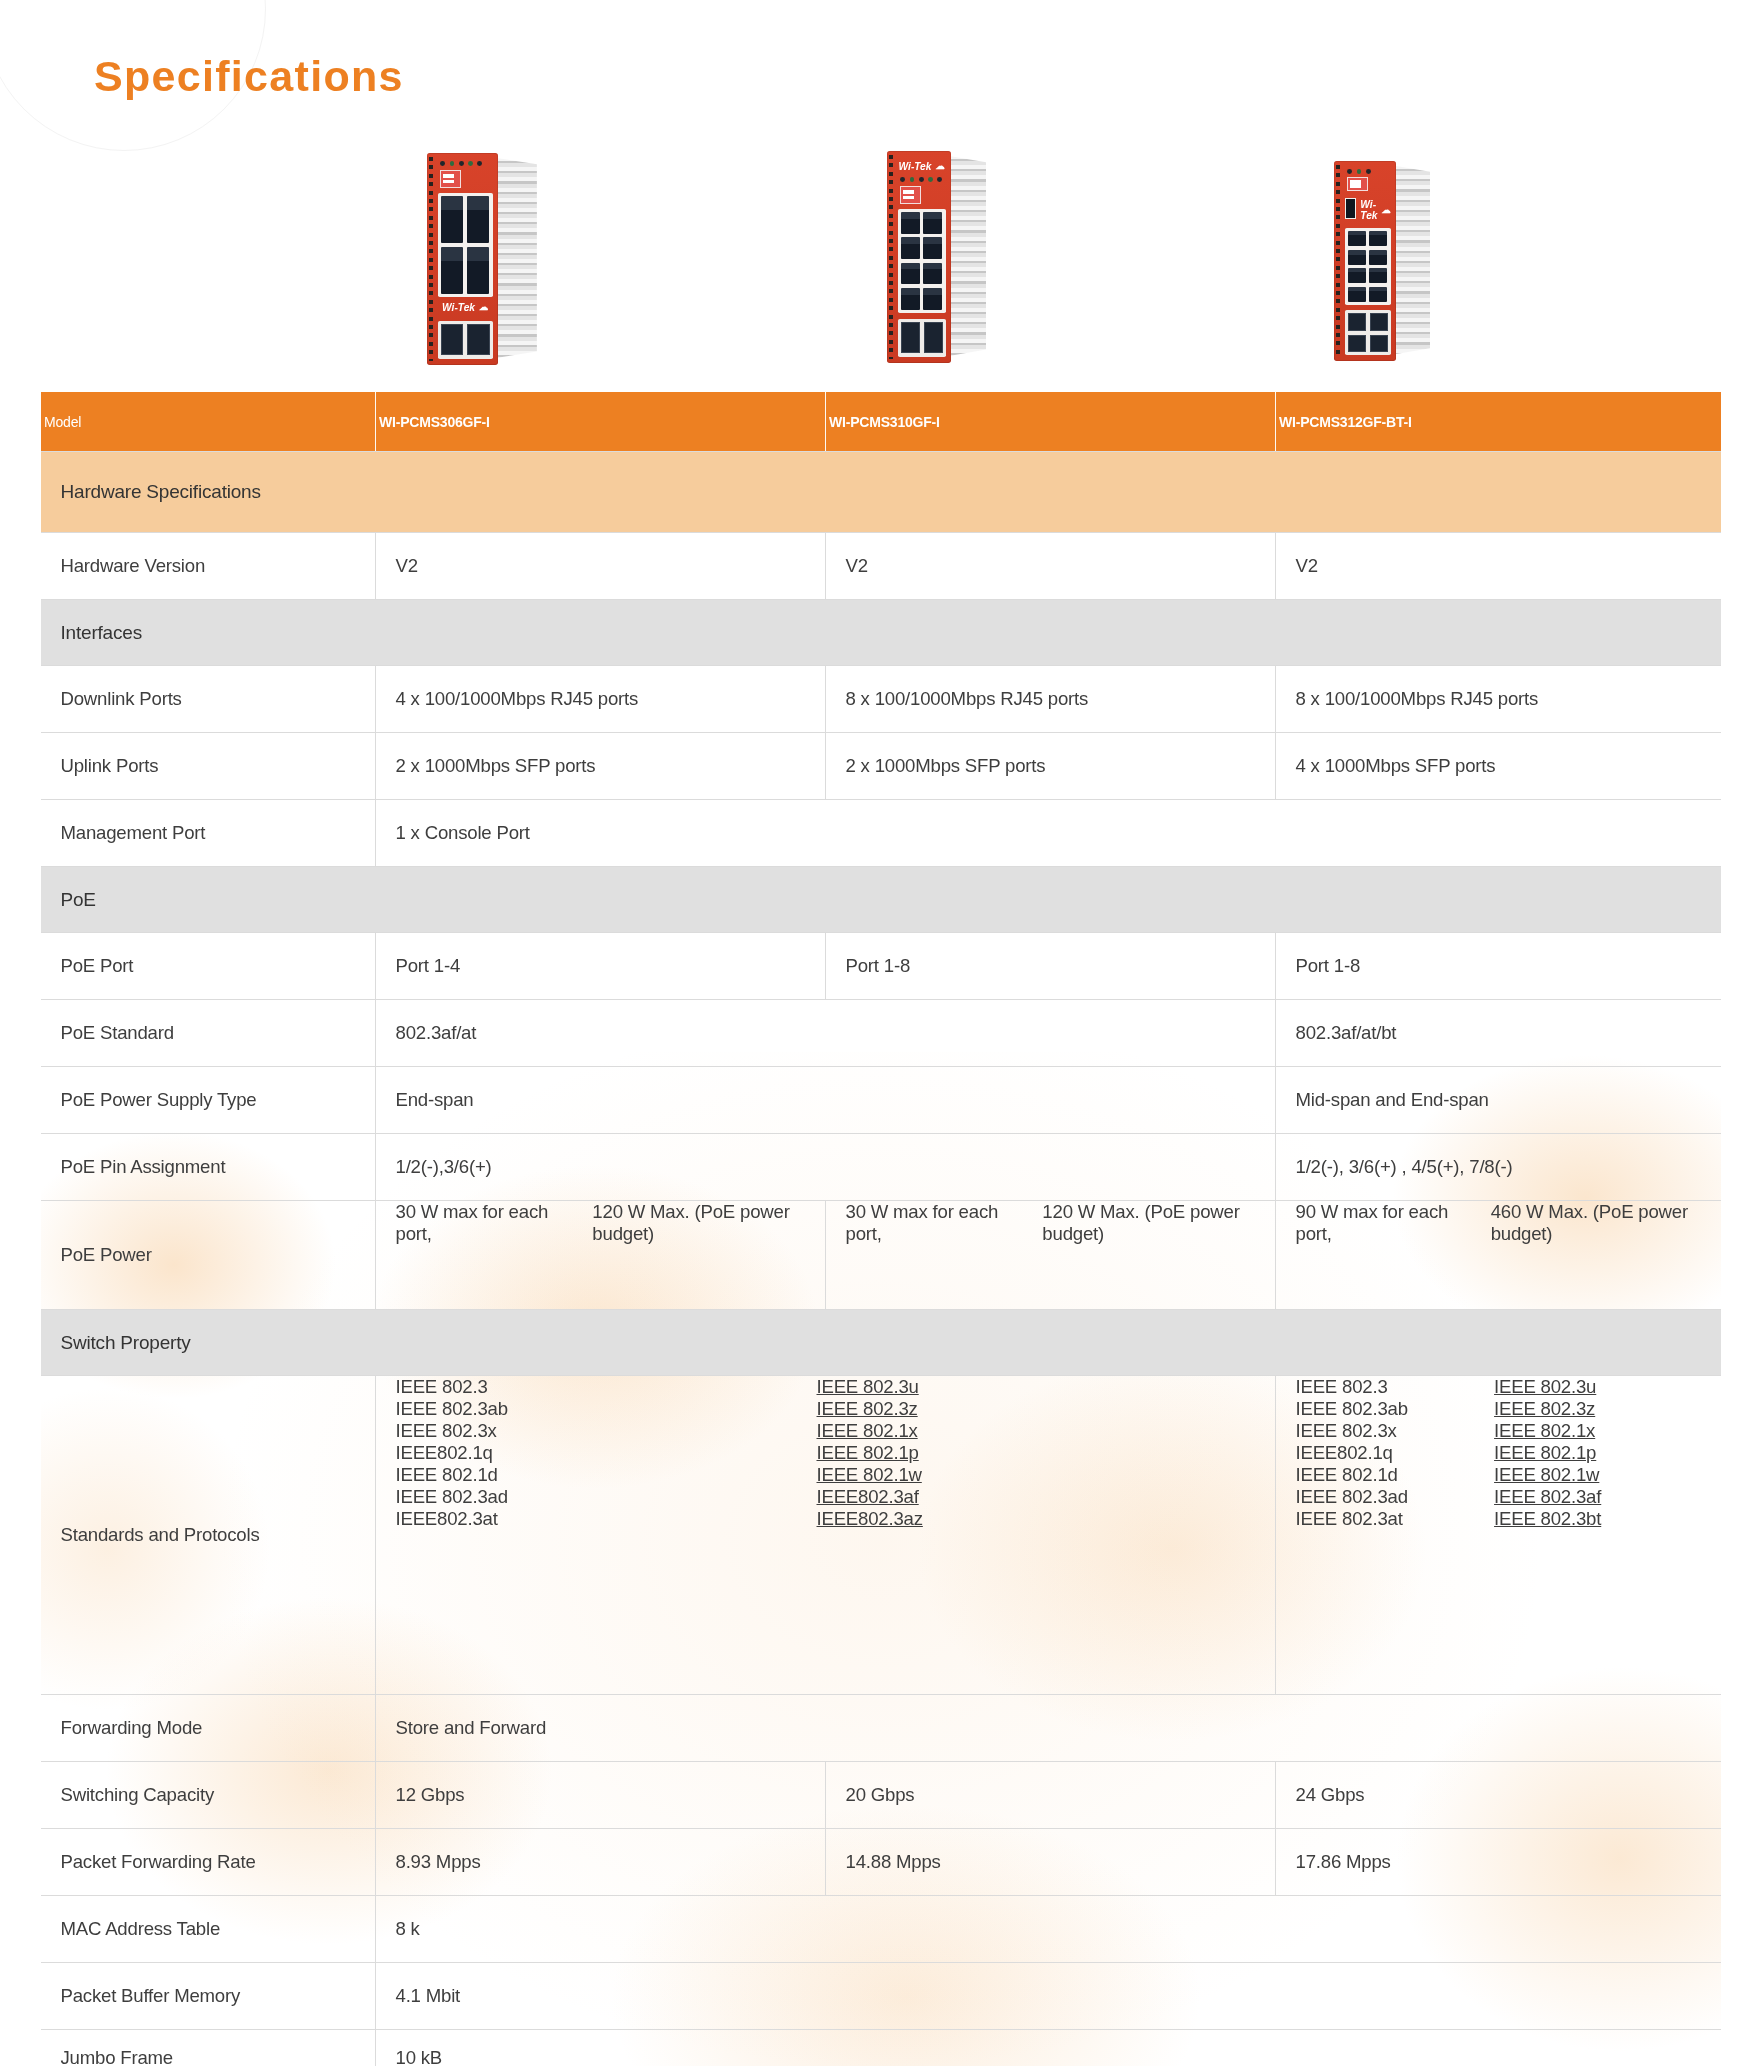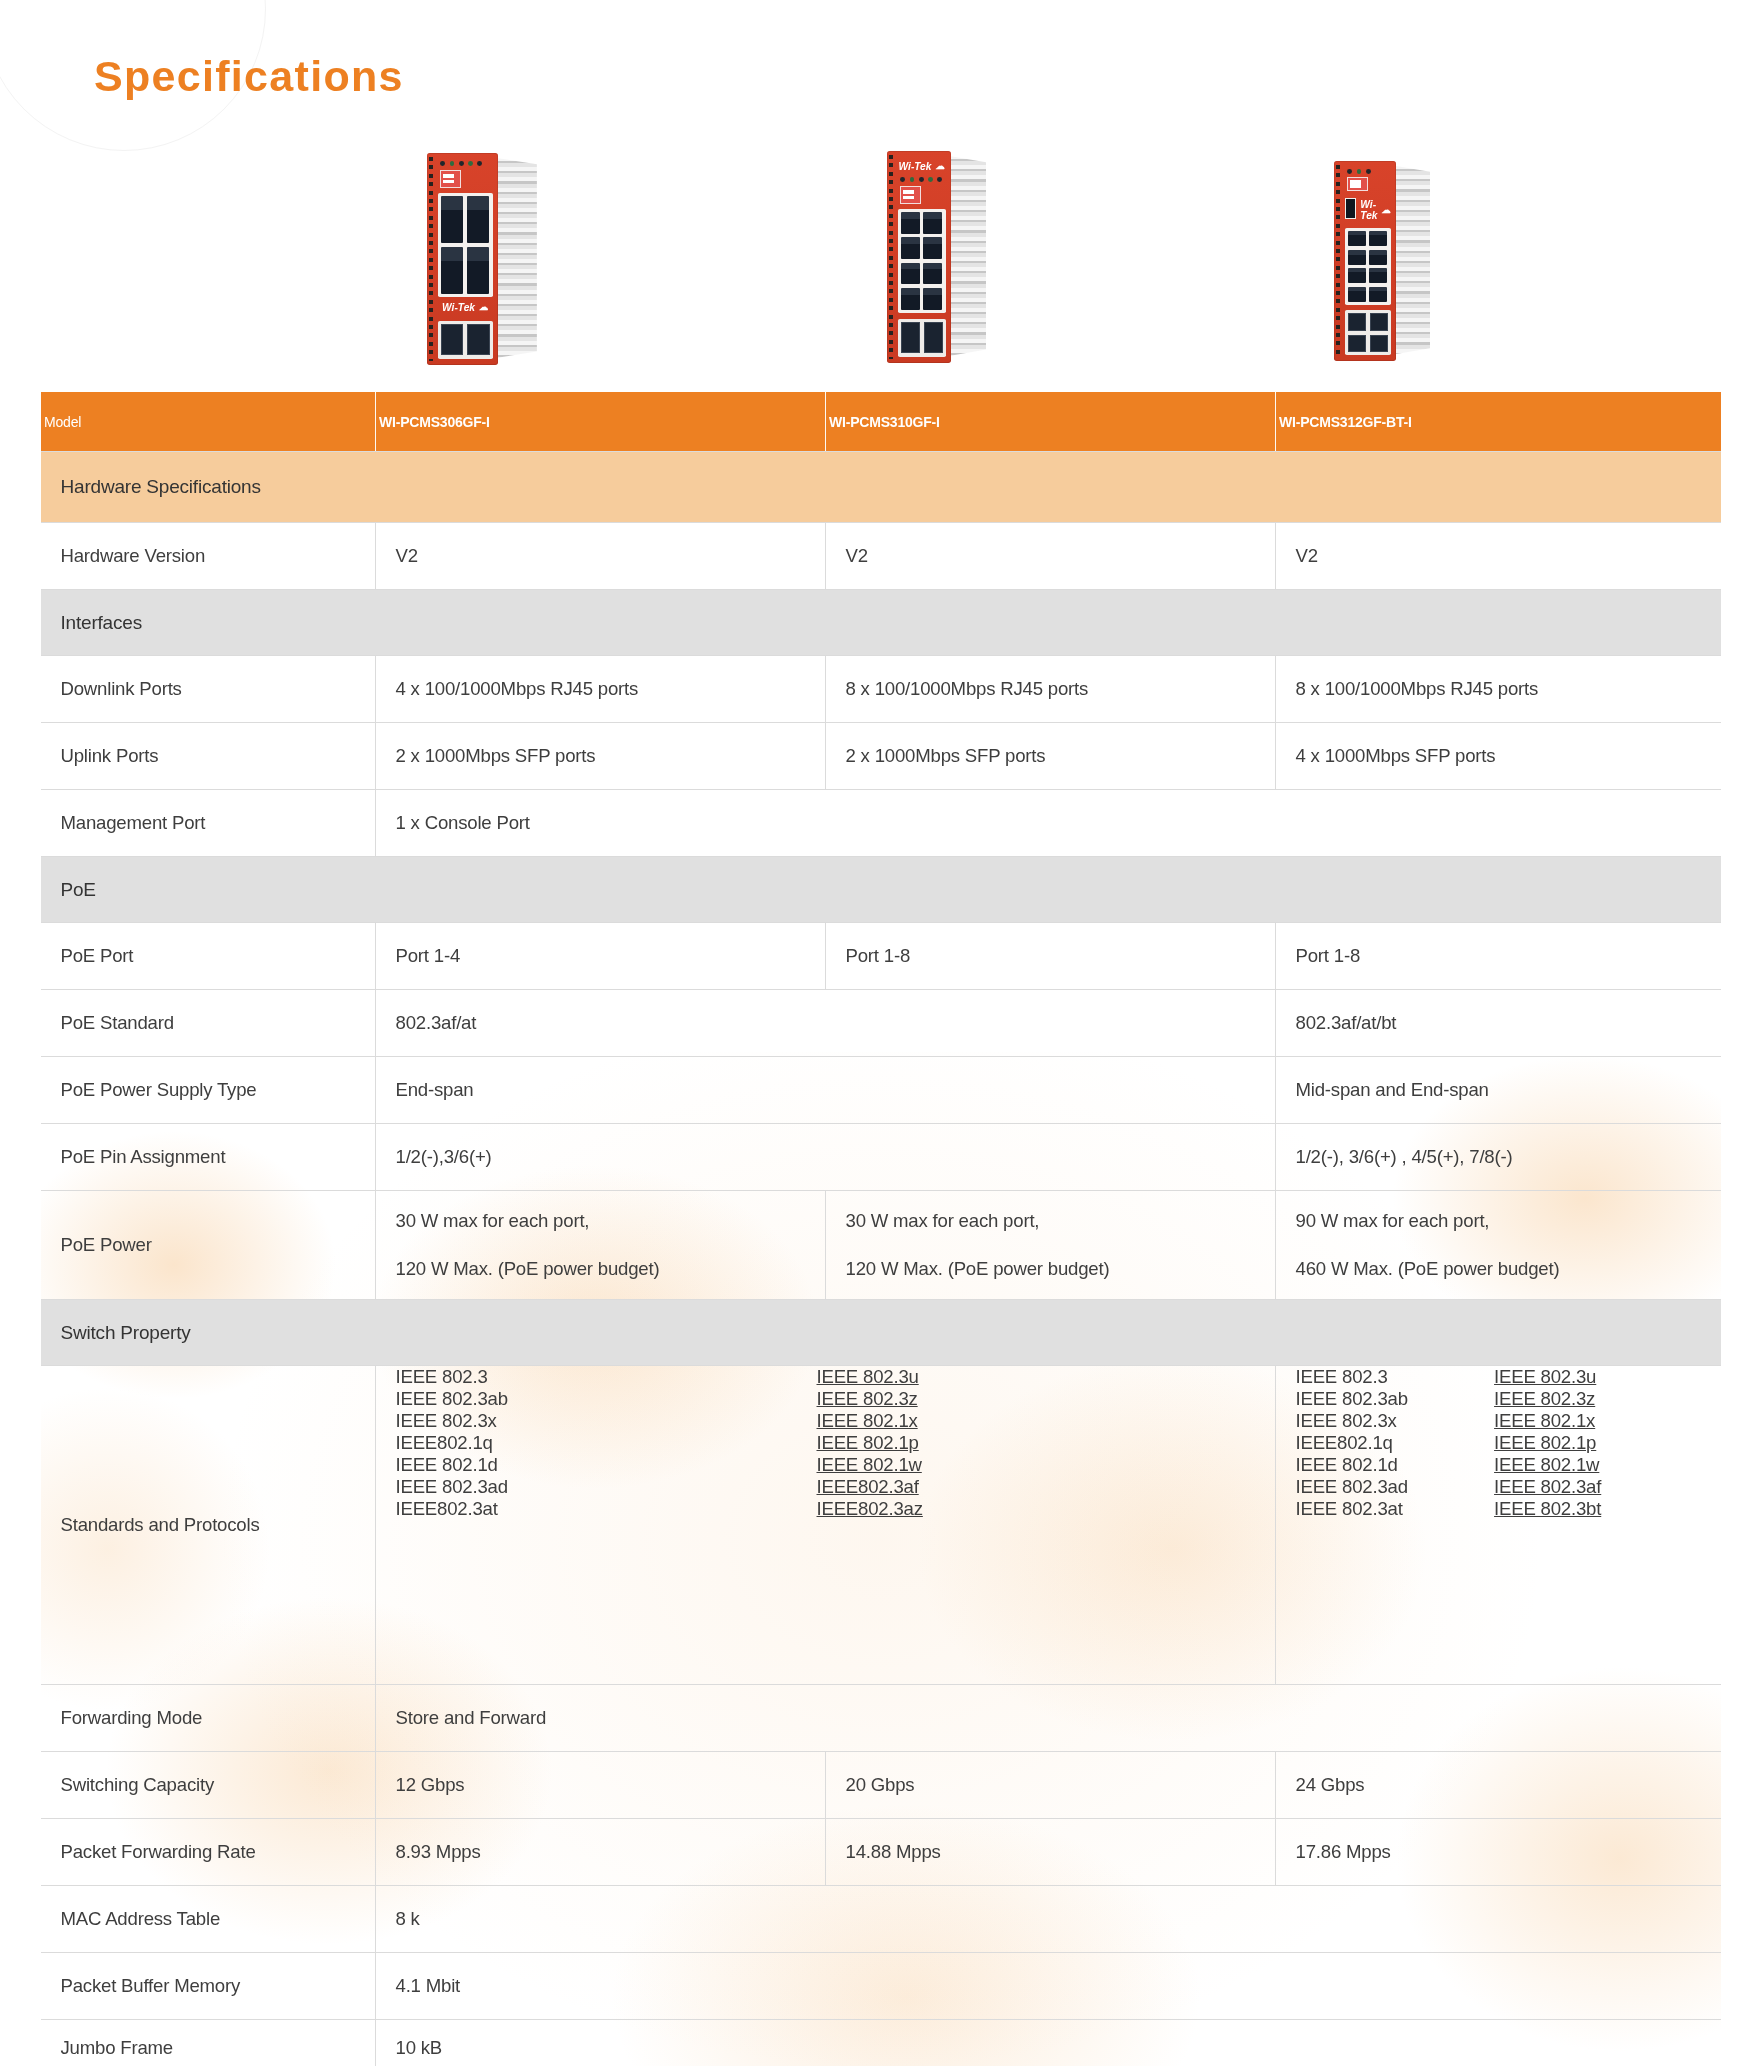--- a/index.html
+++ b/index.html
@@ -104,40 +104,40 @@
     height:59px; background:var(--accent,#ED8022);
   }
   .hcell {
     display:flex; align-items:center; padding-left:3px;
     color:var(--header_text,#ffffff); font-size:14px; letter-spacing:-0.2px;
   }
   .hcell + .hcell { border-left:1.8px solid rgba(255,255,255,.95);font-weight:bold; }
 
   .trow { border-top:1.3px solid var(--divider,#dbdbdb); }
   .trow.band { display:flex; align-items:center; padding-left:19.5px; font-size:19px; color:#343434; letter-spacing:-0.2px; }
-  .trow.band.orange { height:71px; background:var(--band_orange,#F6CC9C); }
+  .trow.band.orange { height:81px; background:var(--band_orange,#F6CC9C); }
   .trow.band.gray   { height:66px; background:var(--band_gray,#E0E0E0); }
   .trow.data {
     display:grid; grid-template-columns:334px 450px 450px 446px;
     height:67px; background:transparent;
   }
   .trow.data.power { height:109px; }
   .trow.data.standards { height:319px; }
   .trow.data.short { height:57px; }
   .tbody { border-bottom:1.3px solid var(--divider,#dbdbdb); }
 
   .cell {
     display:flex; align-items:center; padding-left:19.5px;
     font-size:18.6px; color:var(--text,#3e3e3e); letter-spacing:-0.2px;
     overflow:hidden;
   }
   .cell + .cell { border-left:1.3px solid var(--divider,#dbdbdb); }
   .cell.span2 { grid-column:span 2; }
   .cell.span3 { grid-column:span 3; }
-  .cell.multi { flex-direction:column; align-items:flex-start; justify-content:center; gap:26px; }
+  .cell.multi { flex-direction:row; align-items:flex-start; justify-content:center; gap:26px; }
   .cell.std { padding:0; align-items:stretch; }
   .std-col { display:flex; flex-direction:column; justify-content:flex-start; padding-left:19.5px; }
   .std-col.c1 { width:49%; }
   .std-col.c2 { flex:1; padding-left:0;text-decoration:underline; }
 </style>
 </head>
 <body>
 
 <div class="sheet">
   <div class="circle-accent"></div>

